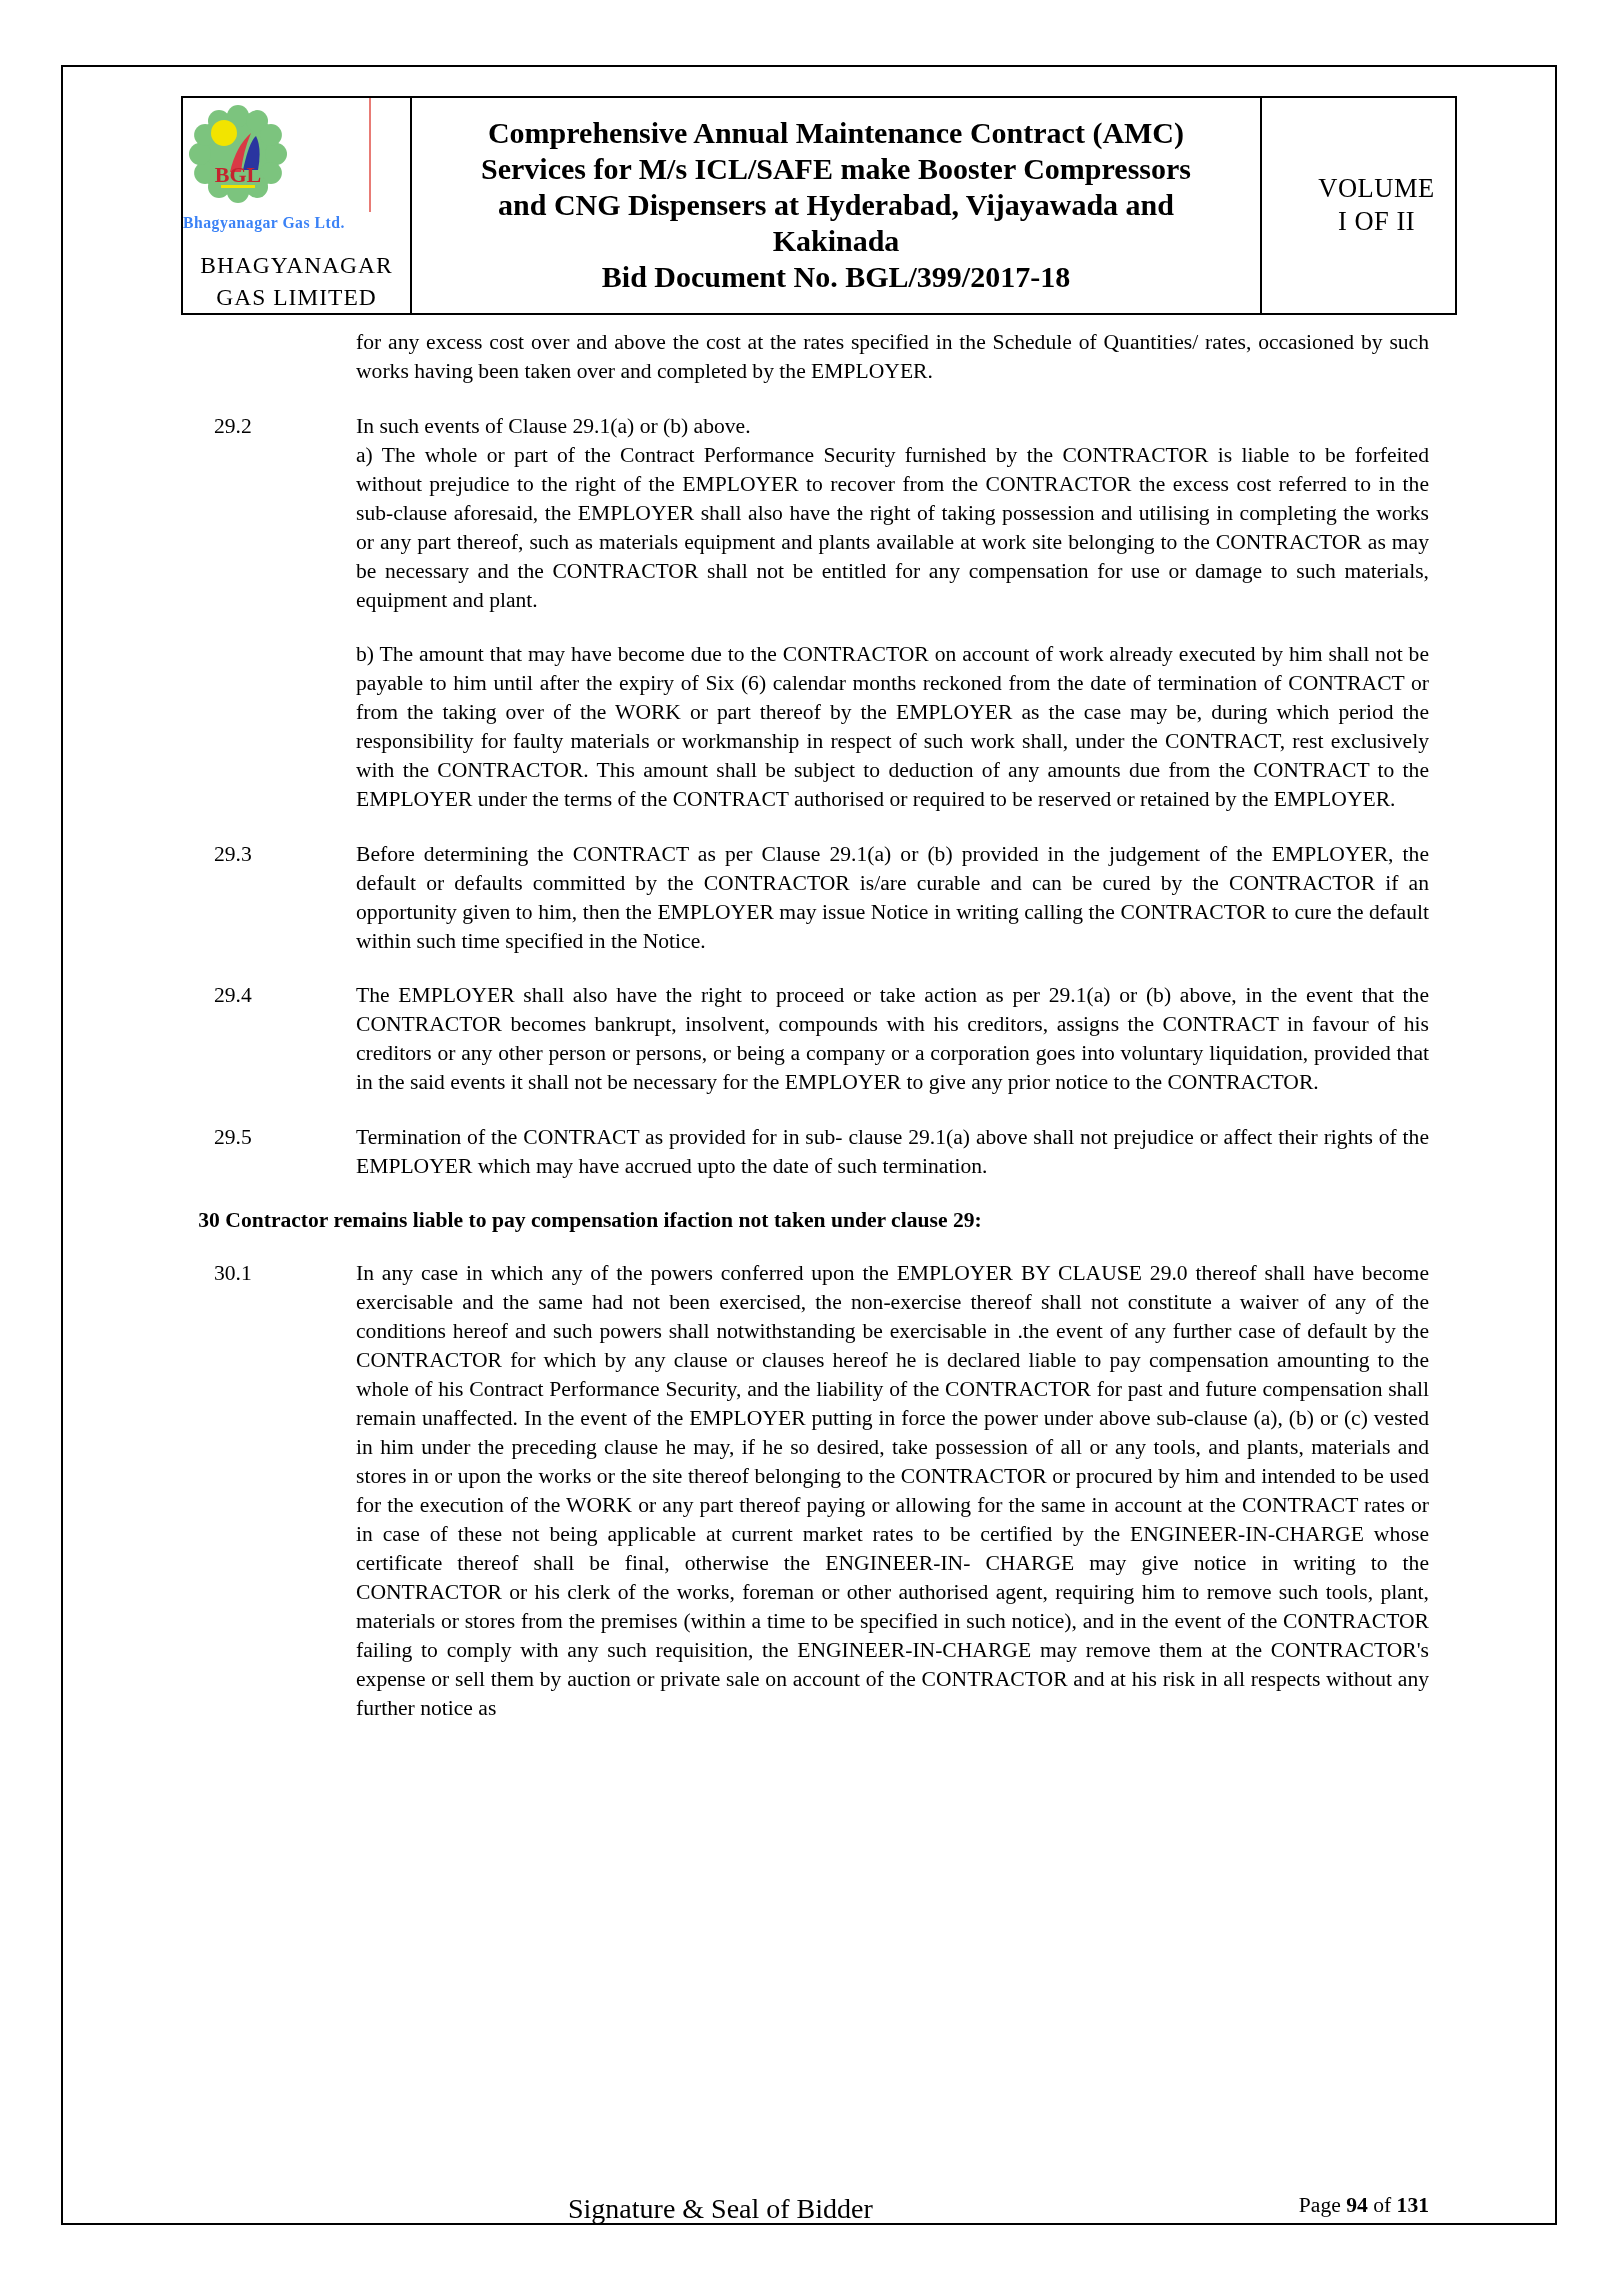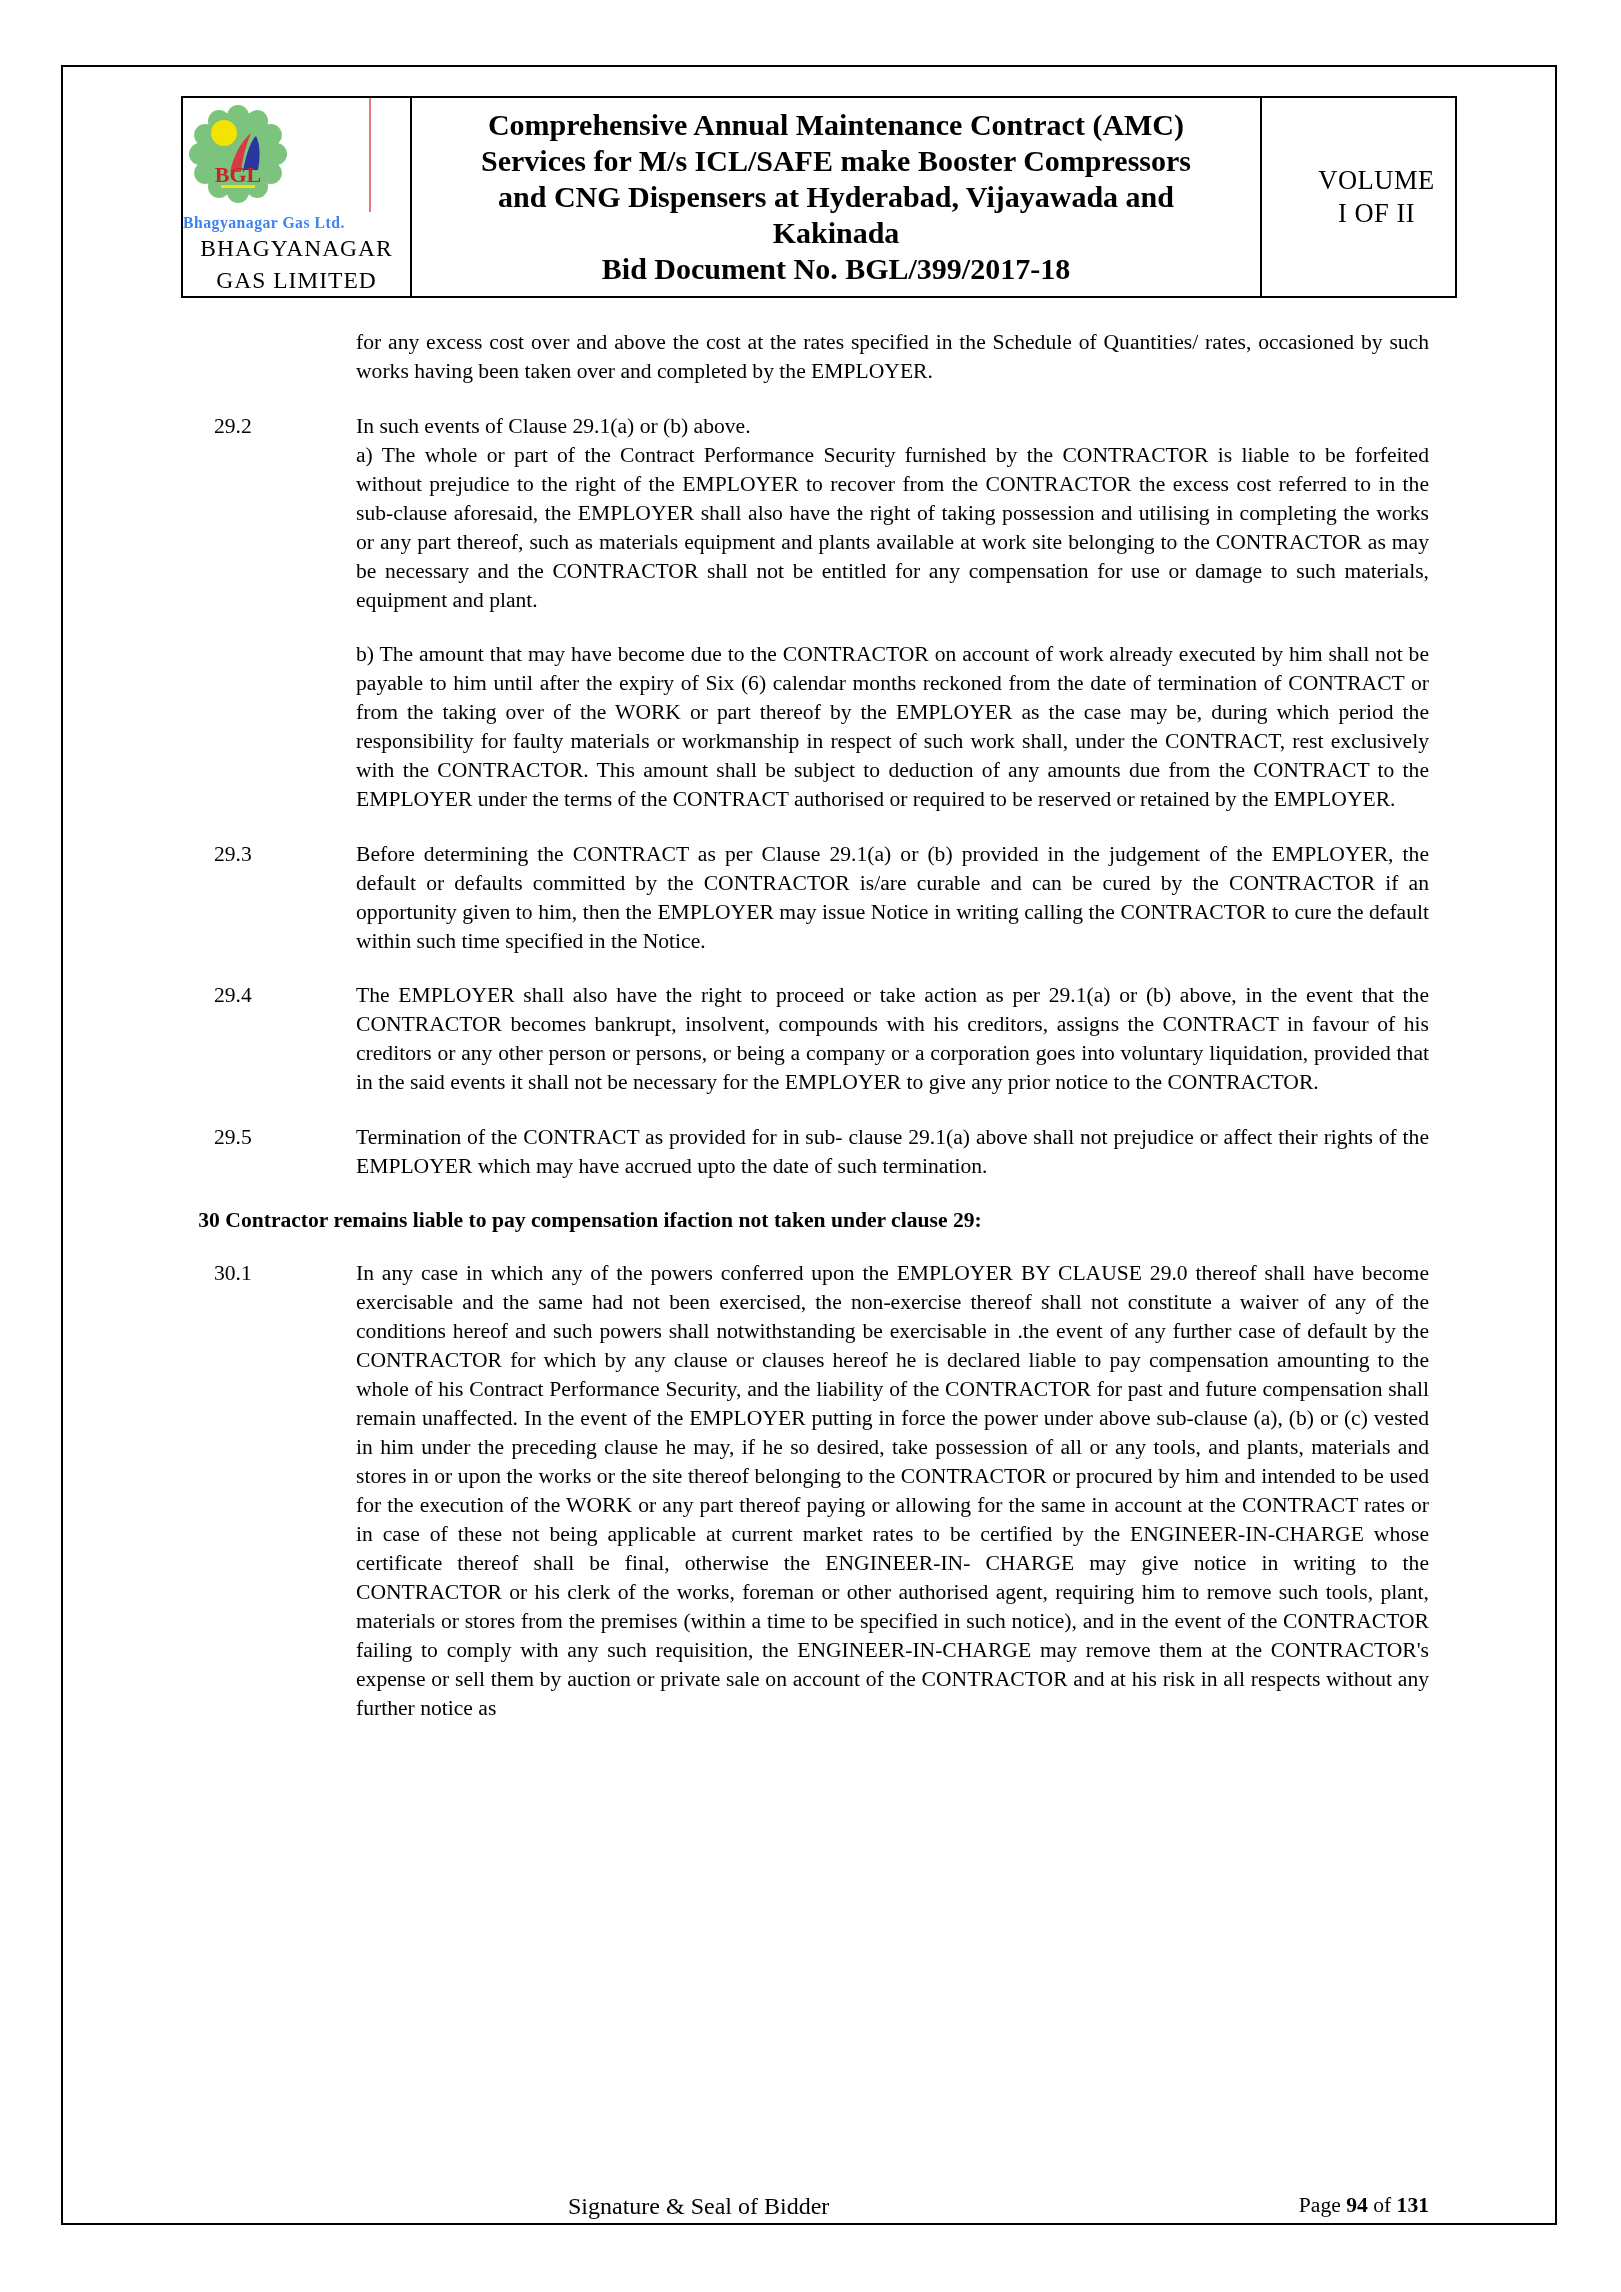--- a/index.html
+++ b/index.html
@@ -41,21 +41,21 @@
     font-weight: bold;
     color: #3b82f6;
     margin-top: -2px;
     letter-spacing: 0.5px;
   }
   .company-name {
     font-size: 23.5px;
     line-height: 32px;
     letter-spacing: 1px;
     text-align: center;
-    margin-top: 0;
+    margin-top: 17px;
   }
   .logo-red-line {
     position: absolute;
     left: 186px; top: 0;
     width: 2px; height: 114px;
   }
   .title-block {
     text-align: center;
     font-weight: bold;
     font-size: 30px;
@@ -83,21 +83,21 @@
   .clause-body p { margin: 0; }
   .clause-body p.para-gap { margin-top: 25.5px; }
   .section-heading {
     font-weight: bold;
     margin: 0 0 23.5px -15.7px;
   }
   
   .footer-sig {
     position: absolute;
     left: 568px; top: 2193px;
-    font-size: 24px;
+    font-size: 28px;
     text-align: right;
   }
   .footer-page {
     position: absolute;
     right: 192px; top: 2193px;
     font-size: 21.6px;
   }
   .footer-page .bold { font-weight: bold; }
 </style>
 </head>

